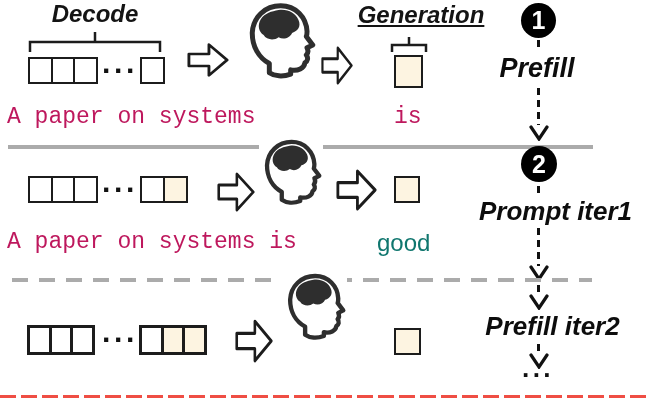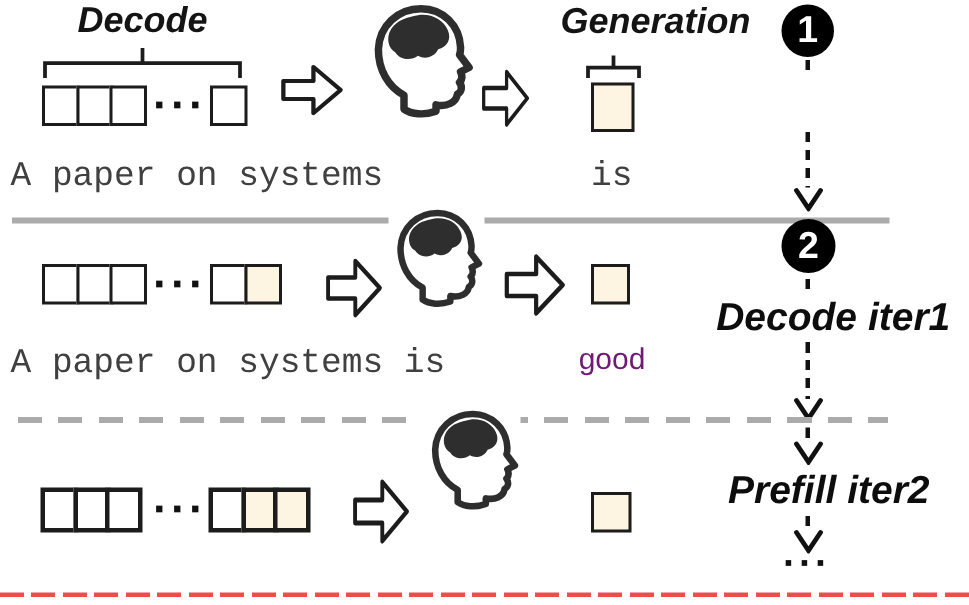--- a/index.html
+++ b/index.html
@@ -5,22 +5,22 @@
   html,body{margin:0;padding:0;background:#fff;}
   #stage{position:relative;width:646px;height:403px;background:#fff;overflow:hidden;
          font-family:"Liberation Sans",sans-serif;color:var(--ink);}
   :root{--ink:#1c1c1c;--icon:#2e2e2e;--token-new:#FDF4E1;--sep:#ababab;--red:#ef4e44;}
 
   .abs{position:absolute;}
 
   
   .lbl-it{font-style:italic;font-weight:600;font-size:24px;text-align:center;color:#141414;}
   .lbl-bi{font-style:italic;font-weight:bold;font-size:26px;text-align:center;color:#0d0d0d;}
-  .mono{font-family:"Liberation Mono","DejaVu Sans Mono",monospace;font-size:23px;color:#404040;white-space:pre;}
-  .sans-word{font-size:20px;color:#701a75;text-align:center;}
+  .mono{font-family:"Liberation Mono","DejaVu Sans Mono",monospace;font-size:23px;color:#be185d;white-space:pre;}
+  .sans-word{font-size:24px;color:#0f766e;text-align:left;}
 
   
   .tokens{display:flex;}
   .token{box-sizing:border-box;width:25px;height:27px;border:2.5px solid var(--ink);background:#fff;margin-left:-2.5px;}
   .tokens .token:first-child{margin-left:0;}
   .token.new{background:var(--token-new);}
   .thick .token{width:25px;height:30px;border-width:3.5px;margin-left:-3.5px;}
   .gen1 .token{width:29px;height:33px;}
   .gen2 .token{width:26px;height:27px;}
   .gen3 .token{width:27px;height:27px;}
@@ -90,35 +90,36 @@
   <div class="abs" style="left:243px;top:0;">
     <svg width="74" height="80" viewBox="0 0 104 110">
         <use href="#head-icon"></use>
       </svg>
   </div>
 
   <svg class="abs" style="left:321px;top:45px;" width="32" height="41" viewBox="0 0 44 42" preserveAspectRatio="none">
       <use href="#block-arrow"></use>
     </svg>
 
-  <div class="abs lbl-it" style="left:366px;top:1px;width:142px;">Generation</div>
+  <div class="abs lbl-it" style="left:350px;top:1px;width:142px;text-decoration:underline;">Generation</div>
 
   <svg class="abs" style="left:390px;top:36px;" width="38" height="18" viewBox="0 0 38 18">
     <path class="bracket" d="M2,16 L2,9 L36,9 L36,16 M19,9 L19,1"></path>
   </svg>
 
   <div class="abs tokens gen1" style="left:394px;top:55px;">
       <div class="token new"></div>
     </div>
 
   <div class="abs mono" style="left:7px;top:104px;">A paper on systems</div>
   <div class="abs mono" style="left:394px;top:104px;">is</div>
 
   <div class="abs step-circle" style="left:521px;top:3px;width:35px;height:35px;">1</div>
   <div class="abs vdash" style="left:537px;top:40px;height:12px;"></div>
+  <div class="abs lbl-bi" style="left:482px;top:53px;width:110px;font-size:27px;">Prefill</div>
   <div class="abs vdash" style="left:537px;top:88px;height:37px;"></div>
   <svg class="abs" style="left:528px;top:125px;" width="22" height="16" viewBox="0 0 22 16">
       <use href="#v-head"></use>
     </svg>
 
   <div class="abs sep-solid" style="left:8px;top:145px;width:585px;"></div>
   <div class="abs step-circle" style="left:521px;top:146px;width:36px;height:36px;">2</div>
 
   <div class="abs tokens" style="left:28px;top:176px;">
       <div class="token blank"></div>
@@ -146,21 +147,21 @@
     </svg>
 
   <div class="abs tokens gen2" style="left:394px;top:176px;">
       <div class="token new"></div>
     </div>
 
   <div class="abs mono" style="left:7px;top:229px;">A paper on systems is</div>
   <div class="abs sans-word" style="left:377px;top:229px;width:62px;">good</div>
 
   <div class="abs vdash" style="left:537px;top:186px;height:10px;"></div>
-  <div class="abs lbl-bi" style="left:468px;top:196px;width:175px;">Decode iter1</div>
+  <div class="abs lbl-bi" style="left:468px;top:196px;width:175px;">Prompt iter1</div>
   <div class="abs vdash" style="left:537px;top:228px;height:38px;"></div>
   <svg class="abs" style="left:528px;top:265px;" width="22" height="16" viewBox="0 0 22 16">
       <use href="#v-head"></use>
     </svg>
 
   <div class="abs sep-dashed" style="left:12px;top:278px;width:580px;"></div>
 
   <div class="abs tokens thick" style="left:27px;top:325px;">
       <div class="token blank"></div>
       <div class="token blank"></div>

